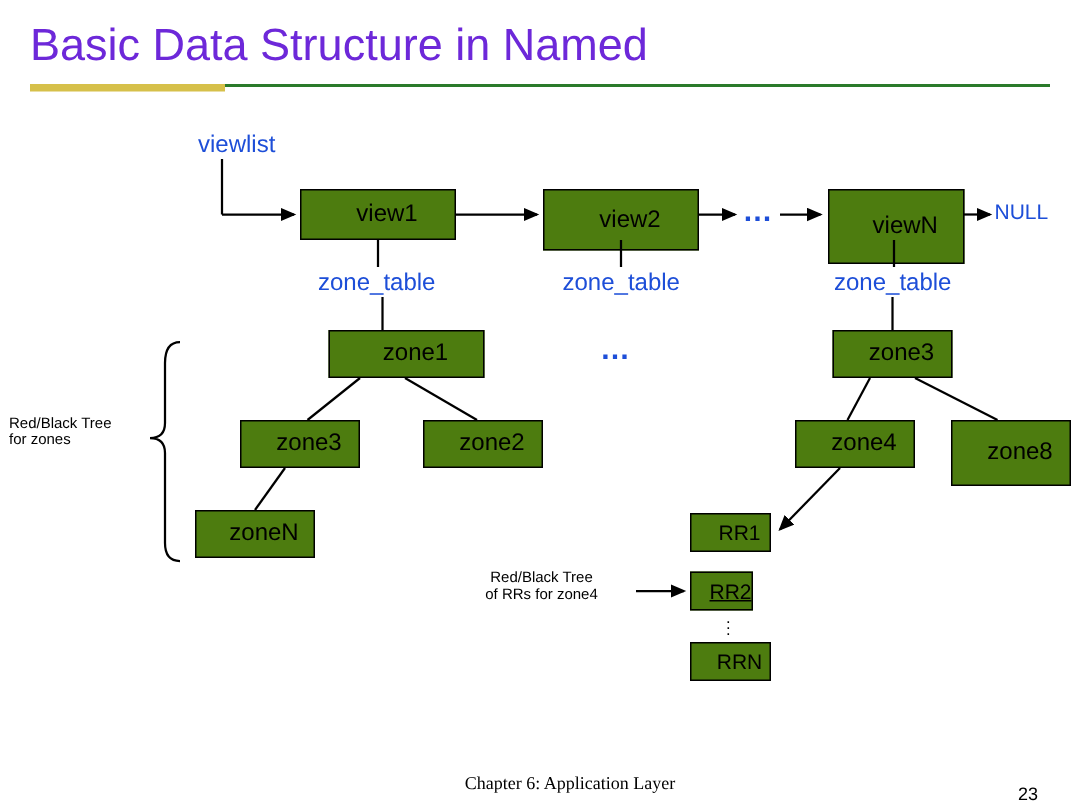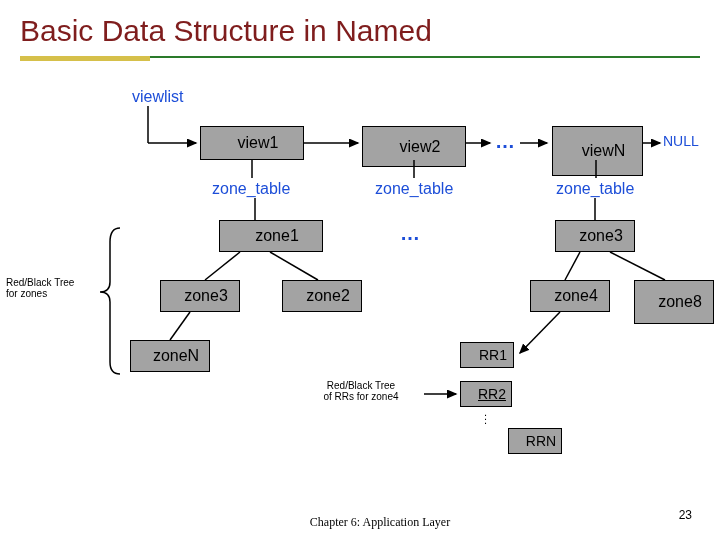--- a/index.html
+++ b/index.html
@@ -1,28 +1,28 @@
 <!DOCTYPE html>
 <html><head>
 <meta charset="utf-8">
 <style>
   * { box-sizing: border-box; margin: 0; padding: 0; }
   body { width: 720px; height: 540px; background: #fff; font-family: Arial, sans-serif; position: relative; }
   .slide { width: 720px; height: 540px; position: relative; padding: 14px 20px 0 20px; }
-  .title { font-size: 30px; font-weight: normal; color: #7f1d1d; position: relative; }
+  .title { font-size: 30px; font-weight: normal; color: #6d28d9; position: relative; }
   .rule { position: absolute; left: 20px; right: 20px; top: 56px; height: 3px; }
   .rule .green { height: 2px; background: #2a7a2a; }
   .rule .yellow { position: absolute; left: 0; top: 0; width: 130px; height: 5px; background: #d6c04a; }
   .canvas { position: absolute; left: 0; top: 70px; width: 720px; height: 420px; }
-  .box { position: absolute; border: 1.5px solid #000; background: #a3a3a3; font-size: 16px; display: flex; align-items: center; justify-content: center; padding-left: 12px; }
+  .box { position: absolute; border: 1.5px solid #000; background: #4d7c0f; font-size: 16px; display: flex; align-items: center; justify-content: center; padding-left: 12px; }
   .label { position: absolute; font-size: 16px; color: #1d4ed8; }
   .small { font-size: 14px; }
   .dots { font-size: 20px; font-weight: bold; letter-spacing: 3px; }
   .footer { position: absolute; bottom: 10px; width: 720px; text-align: center; font-size: 12px; font-family: 'Times New Roman', serif; }
-  .pagenum { position: absolute; bottom: 18px; right: 28px; font-size: 12px; margin-top: 43px; }
+  .pagenum { position: absolute; bottom: 4px; right: 28px; font-size: 12px; margin-top: 43px; }
   svg { position: absolute; left: 0; top: 0; }
   .side-label { position: absolute; font-size: 10px; text-align: left; }
   .vdots { position: absolute; line-height: 4px; font-size: 11px; }
 </style>
 </head>
 <body>
 
 <div class="slide">
   <div class="title">Basic Data Structure in Named</div>
   <div class="rule">
@@ -74,24 +74,24 @@
         <span>zone8</span>
       </div>
 
     <div class="box" style="left:130px; top:270px; width:80px; height:32px;">
         <span>zoneN</span>
       </div>
 
     <div class="box small" style="left:460px; top:272px; width:54px; height:26px;">
         <span>RR1</span>
       </div>
-    <div class="box small" style="left:460px; top:311px; width:52px; height:26px;text-decoration:underline;">
+    <div class="box small" style="left:460px; top:311px; width:42px; height:26px;text-decoration:underline;">
         <span>RR2</span>
       </div>
-    <div class="box small" style="left:460px; top:358px; width:54px; height:26px;margin-left:48px;">
+    <div class="box small" style="left:460px; top:358px; width:54px; height:26px;">
         <span>RRN</span>
       </div>
     <div class="vdots" style="left:484px; top:340px;">.<br>.<br>.</div>
 
     <div class="side-label" style="left:6px; top:207px;">
       <span>Red/Black Tree</span><br><span>for zones</span>
     </div>
     <div class="side-label" style="left:296px; top:310px; text-align:center; width:130px;">
       <span>Red/Black Tree</span><br><span>of RRs for zone4</span>
     </div>

